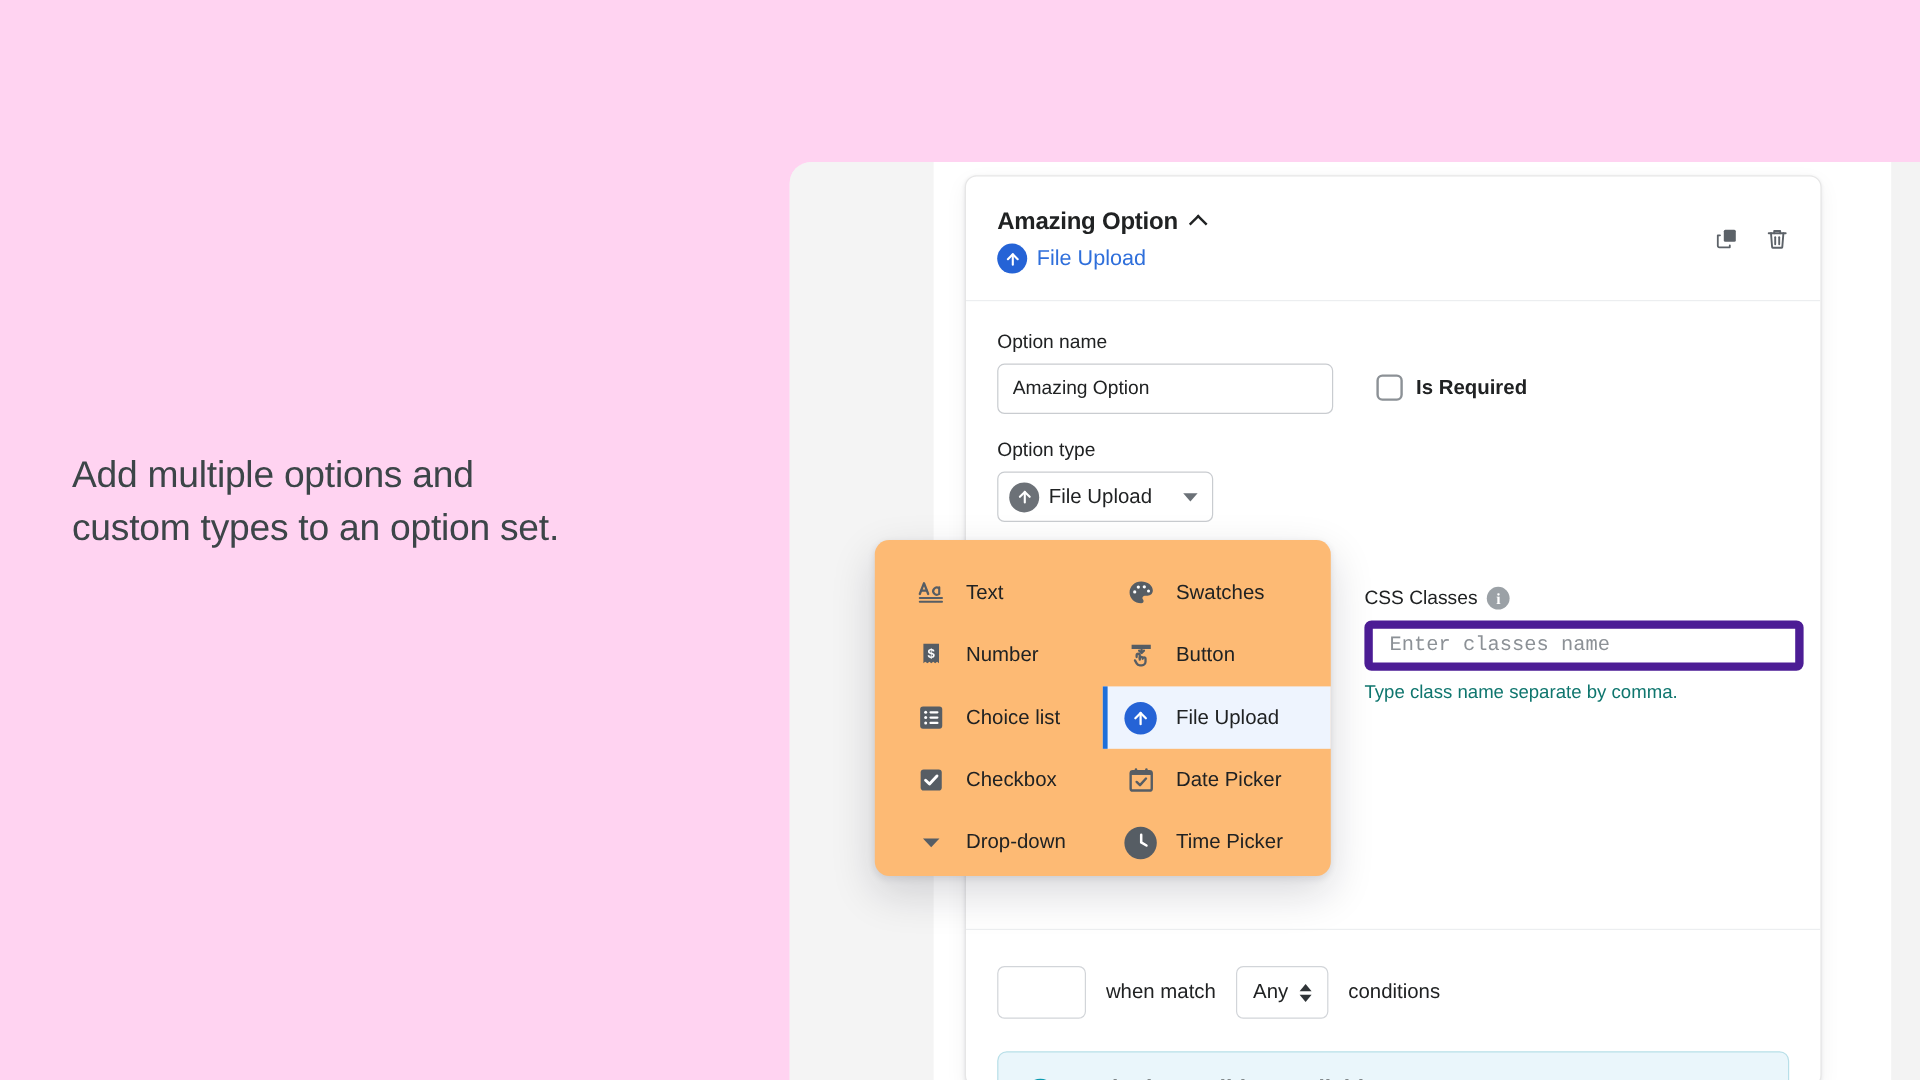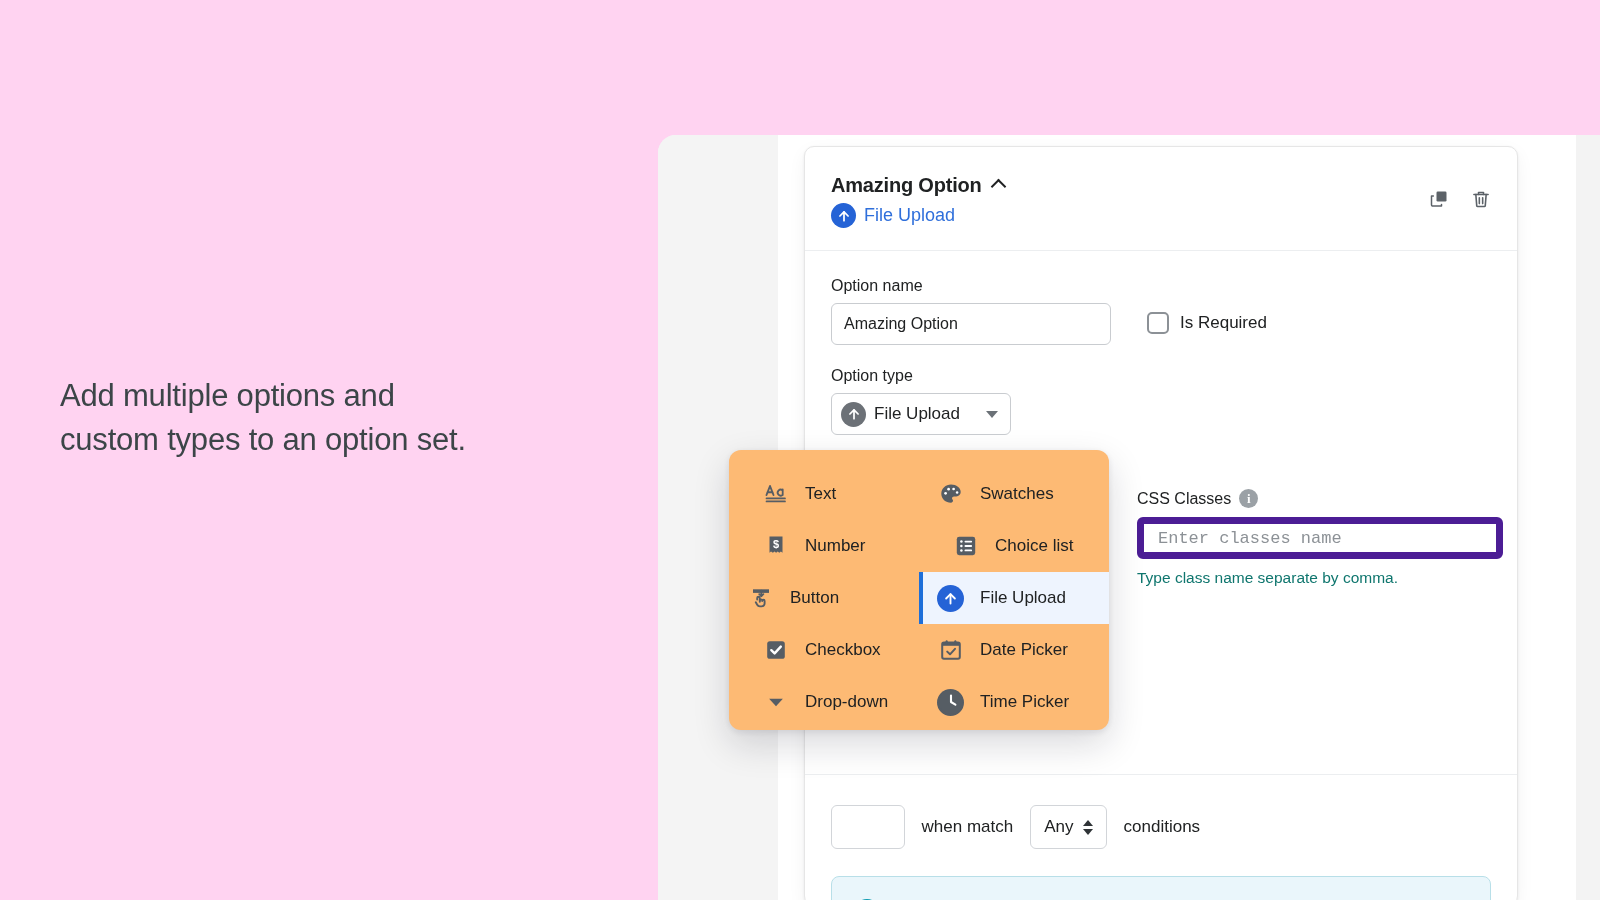--- a/index.html
+++ b/index.html
@@ -177,21 +177,21 @@
     margin-left: 36px;
     margin-top: 9px;
   }
   .checkbox-box {
     width: 22px; height: 22px;
     border: 2px solid #8c9196;
     border-radius: 5px;
     background: #fff;
     cursor: pointer;
   }
-  .required-label { font-size: 17px; color: #202223; }
+  .required-label { font-size: 17px; color: #202223; font-weight: bold; }
 
   
   .select-btn {
     display: inline-flex;
     align-items: center;
     gap: 8px;
     height: 42px;
     padding: 0 12px 0 9px;
     border: 1px solid #c9ccd0;
     border-radius: 6px;
@@ -530,48 +530,48 @@
   <div class="menu-item">
     <span class="mi-icon">
       <svg width="24" height="24" viewBox="0 0 24 24">
         <path d="M5.5 2.5h13v16.3l-1.6-1.3-1.6 1.3-1.6-1.3-1.6 1.3-1.6-1.3-1.6 1.3L7 17.5l-1.5 1.3z" fill="#565d64"></path>
         <text x="12" y="14.2" font-family="Liberation Sans, sans-serif" font-size="11" font-weight="700" fill="#ffffff" text-anchor="middle">$</text>
       </svg>
     </span>
     <span class="mtext">Number</span>
   </div>
 
+  <div class="menu-item col2">
+    <span class="mi-icon">
+      <svg width="24" height="24" viewBox="0 0 24 24" fill="none" stroke="#565d64" stroke-width="2" stroke-linecap="round" stroke-linejoin="round">
+        <path d="M4 3.3h16v3.6H4z" fill="#565d64" stroke="none"></path>
+        <path d="M12.3 4.6v5.1" stroke-width="1.9"></path>
+        <path d="M10.3 8.2l2 2 2-2" stroke-width="1.9"></path>
+        <path d="M8.2 13.6v-1.5a1.3 1.3 0 0 1 2.6 0v3.6" stroke-width="1.9"></path>
+        <path d="M10.8 14.6a1.2 1.2 0 0 1 2.4 0M13.2 15a1.2 1.2 0 0 1 2.4 0v2.4a3 3 0 0 1-3 3h-1.8a3 3 0 0 1-2.6-1.6l-1.4-2.5" stroke-width="1.9"></path>
+      </svg>
+    </span>
+    <span class="mtext">Button</span>
+  </div>
+
   <div class="menu-item">
     <span class="mi-icon">
       <svg width="24" height="24" viewBox="0 0 24 24">
         <rect x="2.8" y="2.8" width="18.4" height="18.4" rx="2.4" fill="#565d64"></rect>
         <circle cx="7.4" cy="7.6" r="1.25" fill="#ffffff"></circle>
         <circle cx="7.4" cy="12" r="1.25" fill="#ffffff"></circle>
         <circle cx="7.4" cy="16.4" r="1.25" fill="#ffffff"></circle>
         <rect x="10.5" y="6.7" width="7.6" height="1.8" rx="0.9" fill="#ffffff"></rect>
         <rect x="10.5" y="11.1" width="7.6" height="1.8" rx="0.9" fill="#ffffff"></rect>
         <rect x="10.5" y="15.5" width="7.6" height="1.8" rx="0.9" fill="#ffffff"></rect>
       </svg>
     </span>
     <span class="mtext">Choice list</span>
   </div>
 
-  <div class="menu-item col2">
-    <span class="mi-icon">
-      <svg width="24" height="24" viewBox="0 0 24 24" fill="none" stroke="#565d64" stroke-width="2" stroke-linecap="round" stroke-linejoin="round">
-        <path d="M4 3.3h16v3.6H4z" fill="#565d64" stroke="none"></path>
-        <path d="M12.3 4.6v5.1" stroke-width="1.9"></path>
-        <path d="M10.3 8.2l2 2 2-2" stroke-width="1.9"></path>
-        <path d="M8.2 13.6v-1.5a1.3 1.3 0 0 1 2.6 0v3.6" stroke-width="1.9"></path>
-        <path d="M10.8 14.6a1.2 1.2 0 0 1 2.4 0M13.2 15a1.2 1.2 0 0 1 2.4 0v2.4a3 3 0 0 1-3 3h-1.8a3 3 0 0 1-2.6-1.6l-1.4-2.5" stroke-width="1.9"></path>
-      </svg>
-    </span>
-    <span class="mtext">Button</span>
-  </div>
-
   <div class="menu-item col2 selected">
     <span class="mi-circle blue">
       <svg width="15" height="15" viewBox="0 0 24 24" fill="none" stroke="#ffffff" stroke-width="3" stroke-linecap="round" stroke-linejoin="round">
         <line x1="12" y1="20" x2="12" y2="5"></line>
         <polyline points="5,12 12,5 19,12"></polyline>
       </svg>
     </span>
     <span class="mtext">File Upload</span>
   </div>
 

